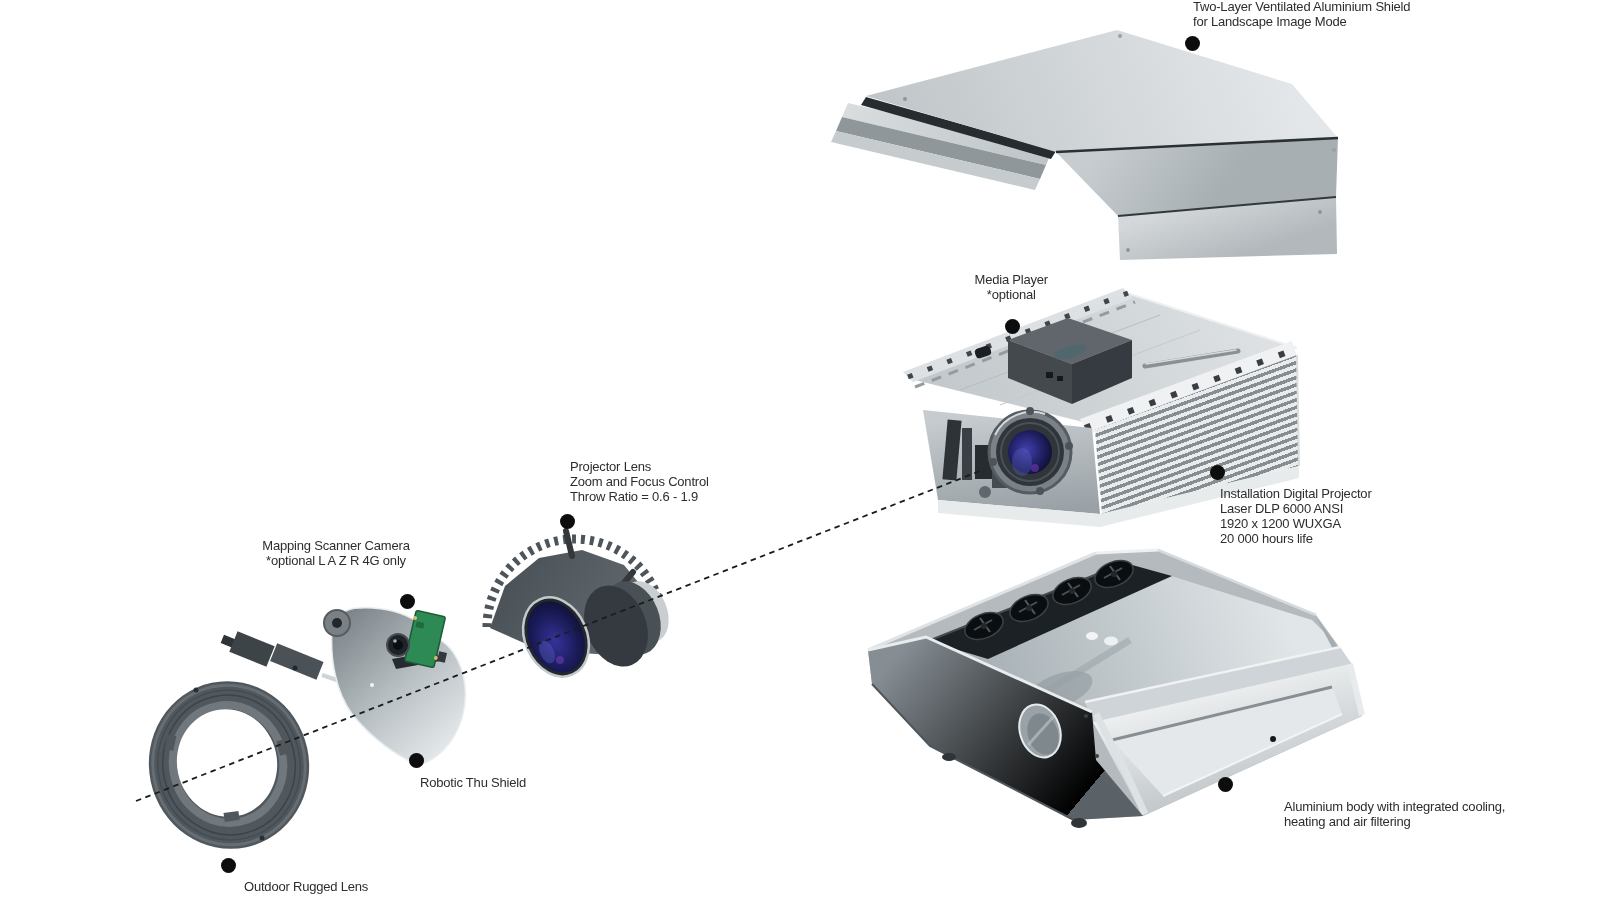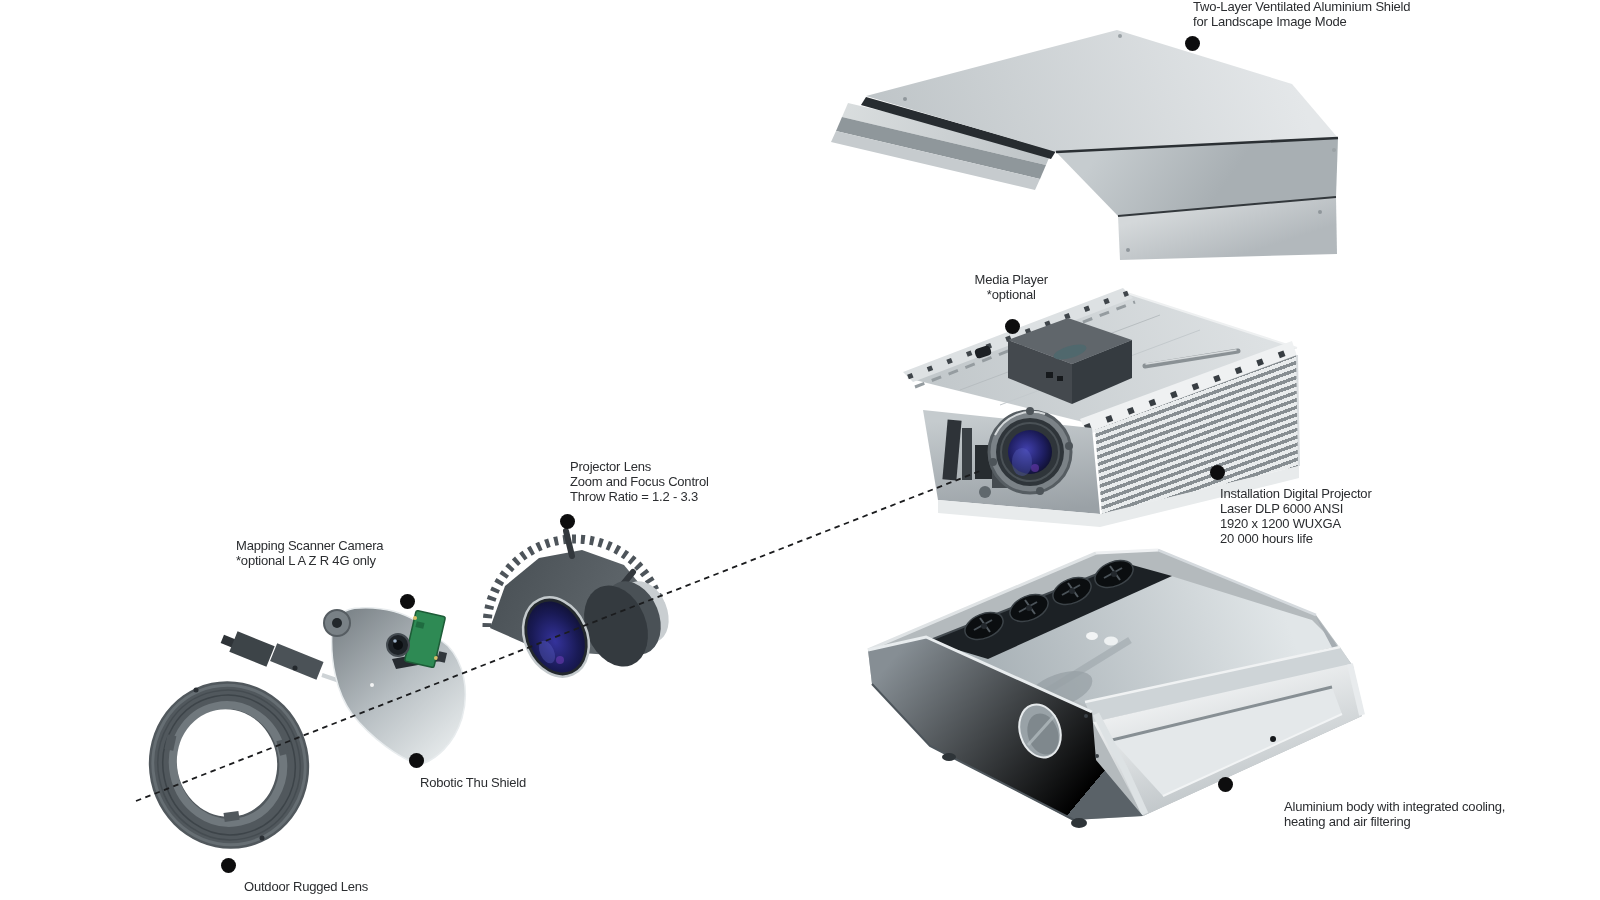--- a/index.html
+++ b/index.html
@@ -16,21 +16,21 @@
     position:absolute;
     font-size:13px;line-height:15px;letter-spacing:-0.2px;
     color:#2b2d30;white-space:nowrap;
   }
   .label div{white-space:nowrap;}
   .dot{
     position:absolute;width:15px;height:15px;border-radius:50%;
     background:#0d0d0e;
   }
   .align-right{text-align:center;}
-  .align-center{}
+  .align-center{text-align:center;}
 </style>
 </head>
 <body>
 
 <div id="stage">
 
 <svg id="artwork" width="1600" height="900" viewBox="0 0 1600 900">
   <defs>
     <linearGradient id="gShieldTop" x1="900" y1="180" x2="1280" y2="40" gradientUnits="userSpaceOnUse">
       <stop offset="0" stop-color="#bfc5c8"></stop>
@@ -321,21 +321,21 @@
 <div class="label" style="left:1220px;top:486px;">
   <div>Installation Digital Projector</div>
   <div>Laser DLP 6000 ANSI</div>
   <div>1920 x 1200 WUXGA</div>
   <div>20 000 hours life</div>
 </div>
 
 <div class="label" style="left:570px;top:459px;">
   <div>Projector Lens</div>
   <div>Zoom and Focus Control</div>
-  <div>Throw Ratio = 1.2 - 3.3</div>
+  <div>Throw Ratio = 0.6 - 1.9</div>
 </div>
 
 <div class="label align-center" style="left:236px;top:538px;width:200px;">
   <div>Mapping Scanner Camera</div>
   <div>*optional L A Z R 4G only</div>
 </div>
 
 <div class="label" style="left:420px;top:775px;">
   <div>Robotic Thu Shield</div>
 </div>

